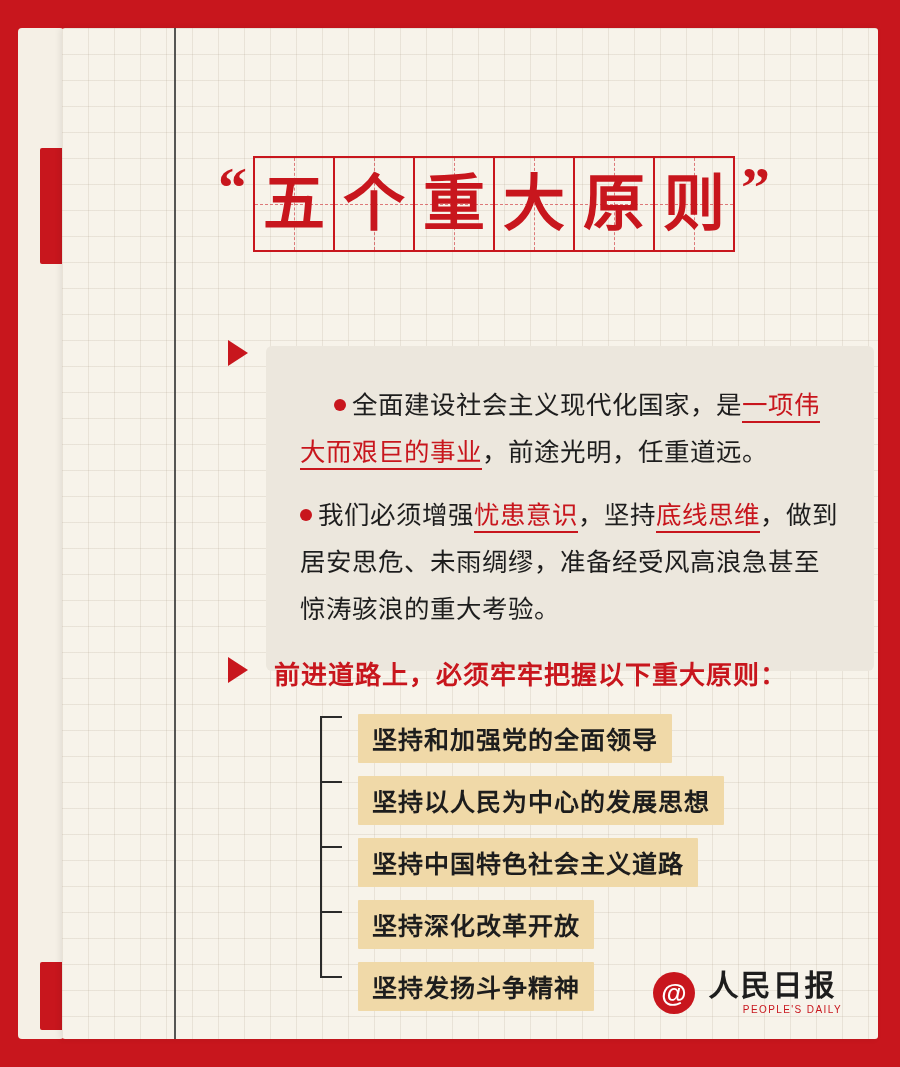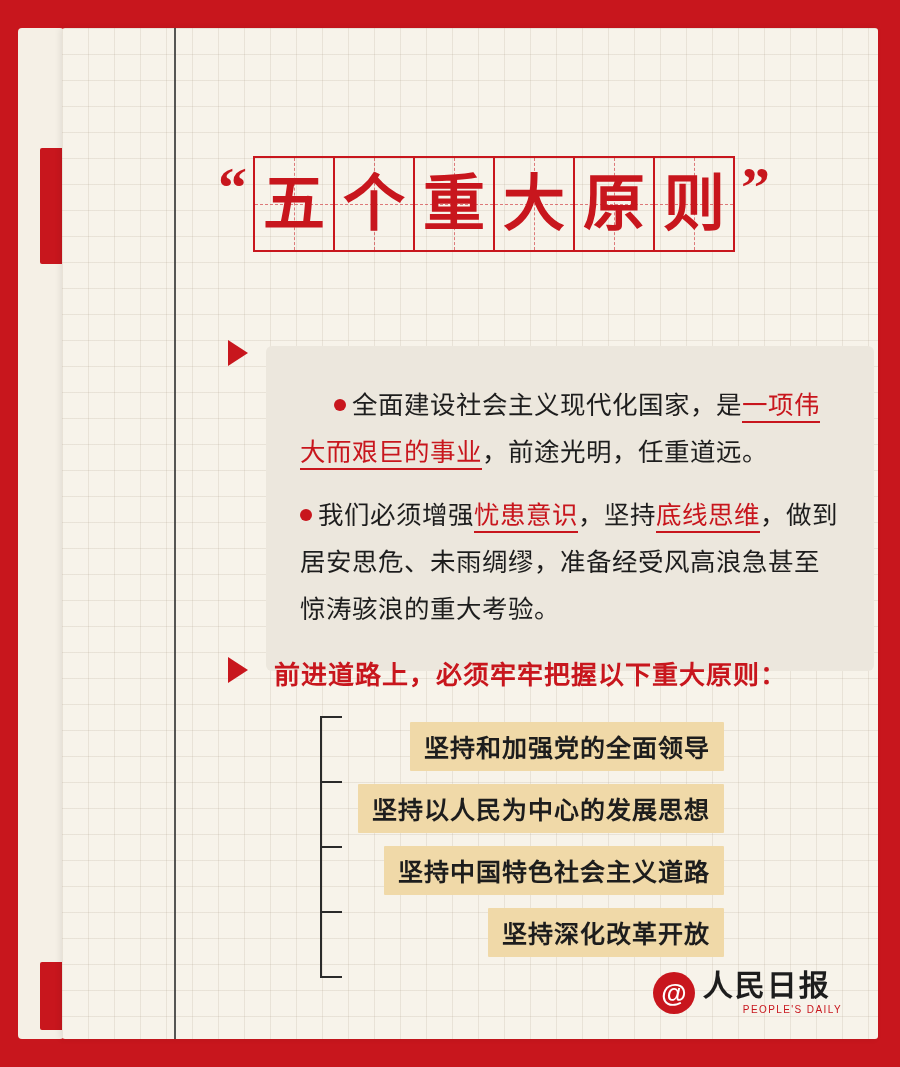--- a/index.html
+++ b/index.html
@@ -222,22 +222,21 @@
   }
   .tick {
     position: absolute;
     left: 0;
     width: 22px;
     border-top: 2px solid #2a2a2a;
   }
   .list-items {
     position: absolute;
     left: 38px;
-    top: 16px;
-    text-align: right;
+    top: 8px;
   }
   .list-item {
     display: inline-block;
     background: #f0d9a8;
     color: #1d1d1d;
     font-size: 25px;
     font-weight: 700;
     font-family: "Liberation Serif", "DejaVu Serif", serif;
     padding: 6px 14px 7px 14px;
     margin-bottom: 13px;
@@ -259,21 +258,21 @@
     background: #c8161d;
     color: #fff;
     display: flex;
     align-items: center;
     justify-content: center;
     font-size: 26px;
     font-family: "Liberation Sans", sans-serif;
     font-weight: 700;
     margin-right: 8px;
   }
-  .logo-text { line-height: 1; }
+  .logo-text { line-height: 1; text-align: center; }
   .logo-cn {
     font-size: 30px;
     font-weight: 700;
     color: #1d1d1d;
     letter-spacing: 2px;
     font-family: "Liberation Serif", "DejaVu Serif", serif;
   }
   .logo-en {
     font-size: 10px;
     color: #c8161d;
@@ -343,20 +342,21 @@
       <div class="bracket"></div>
       <div class="tick" style="top: 75px;"></div>
       <div class="tick" style="top: 140px;"></div>
       <div class="tick" style="top: 205px;"></div>
 
       <div class="list-items">
         <div><span class="list-item">坚持和加强党的全面领导</span></div>
         <div><span class="list-item">坚持以人民为中心的发展思想</span></div>
         <div><span class="list-item">坚持中国特色社会主义道路</span></div>
         <div><span class="list-item">坚持深化改革开放</span></div>
+        <div><span class="list-item">坚持发扬斗争精神</span></div>
       </div>
     </div>
 
     <div class="logo">
       <div class="logo-mark">@</div>
       <div class="logo-text">
         <div class="logo-cn">人民日报</div>
         <div class="logo-en">PEOPLE'S DAILY</div>
       </div>
     </div>

